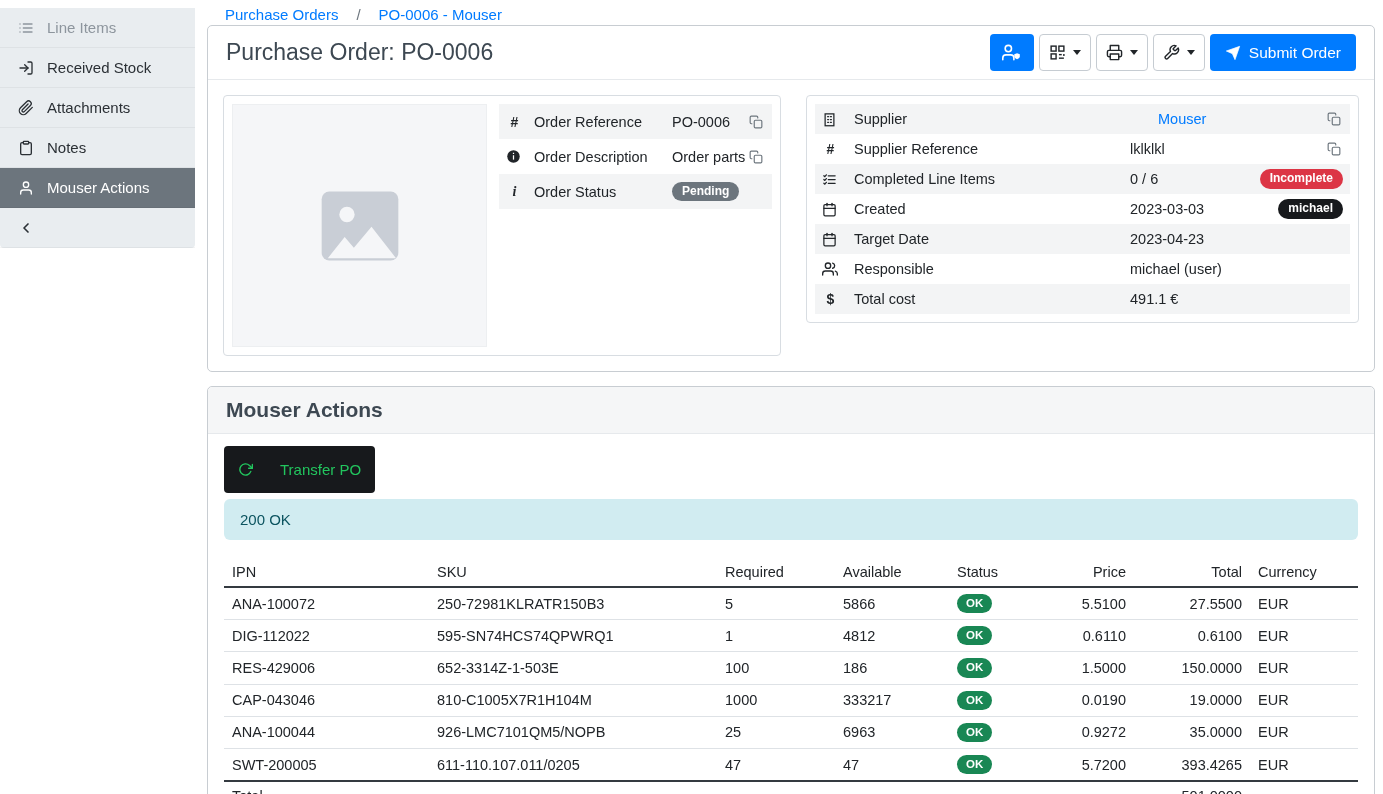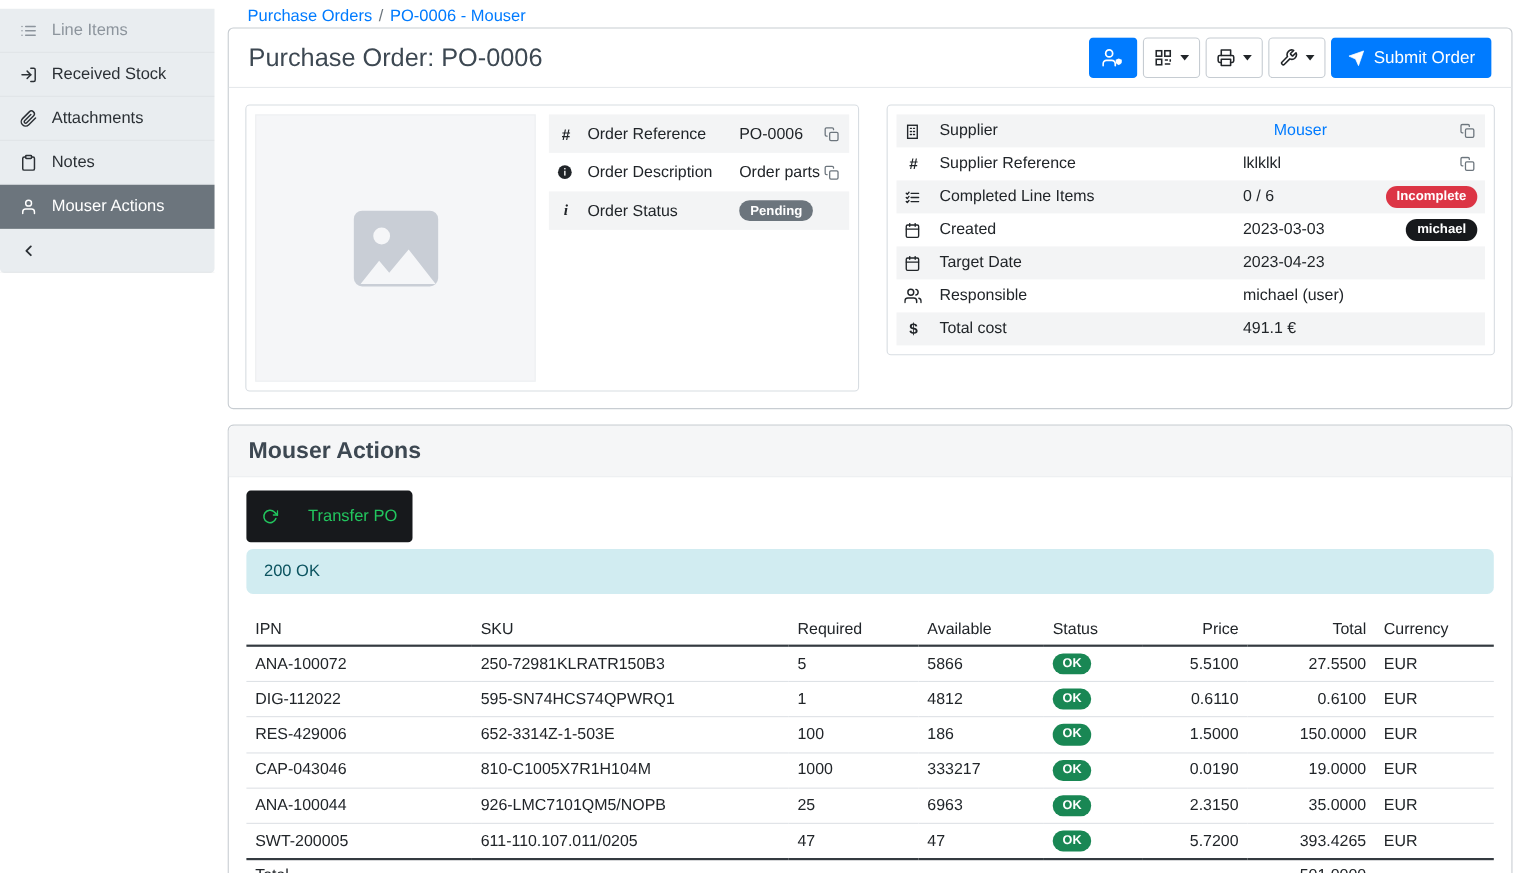--- a/index.html
+++ b/index.html
@@ -18,21 +18,21 @@
     height:40px; display:flex; align-items:center; gap:13px;
     padding:0 17px; color:#2b3035; cursor:pointer;
     border-bottom:1px solid rgba(0,0,0,0.045);
   }
   .side-item.muted { color:#8d959d; }
   .side-item.active { background:var(--sidebar-active-bg,#6c757d); color:#fff; }
   .side-item .icn { display:flex; width:17px; justify-content:center; }
 
   
   .main { flex:1 1 auto; min-width:0; display:flex; flex-direction:column; }
-  .crumbs { height:34px; display:flex; align-items:flex-start; gap:6px; padding:6px 0 2px 30px; }
+  .crumbs { height:34px; display:flex; align-items:flex-start; gap:18px; padding:6px 0 2px 30px; }
   .crumbs a { color:var(--link,#007bff); text-decoration:none; cursor:pointer; }
   .crumb-sep { color:#6c757d; }
   .content { padding:0 8px 0 12px; }
 
   .panel { border:1px solid #c8cdd2; border-radius:5px; background:#fff; margin-bottom:14px; }
   .panel-head {
     display:flex; align-items:center; justify-content:space-between;
     padding:8px 18px; border-bottom:1px solid #e6e9ec; min-height:45px;
   }
   .panel-title { font-size:23px; font-weight:500; color:#3d4852; }
@@ -466,21 +466,21 @@
               <td class="num">0.0190</td>
               <td class="num">19.0000</td>
               <td>EUR</td>
             </tr>
             <tr>
               <td>ANA-100044</td>
               <td>926-LMC7101QM5/NOPB</td>
               <td>25</td>
               <td>6963</td>
               <td><span class="badge badge-ok">OK</span></td>
-              <td class="num">2.3150</td>
+              <td class="num">0.9272</td>
               <td class="num">35.0000</td>
               <td>EUR</td>
             </tr>
             <tr>
               <td>SWT-200005</td>
               <td>611-110.107.011/0205</td>
               <td>47</td>
               <td>47</td>
               <td><span class="badge badge-ok">OK</span></td>
               <td class="num">5.7200</td>

